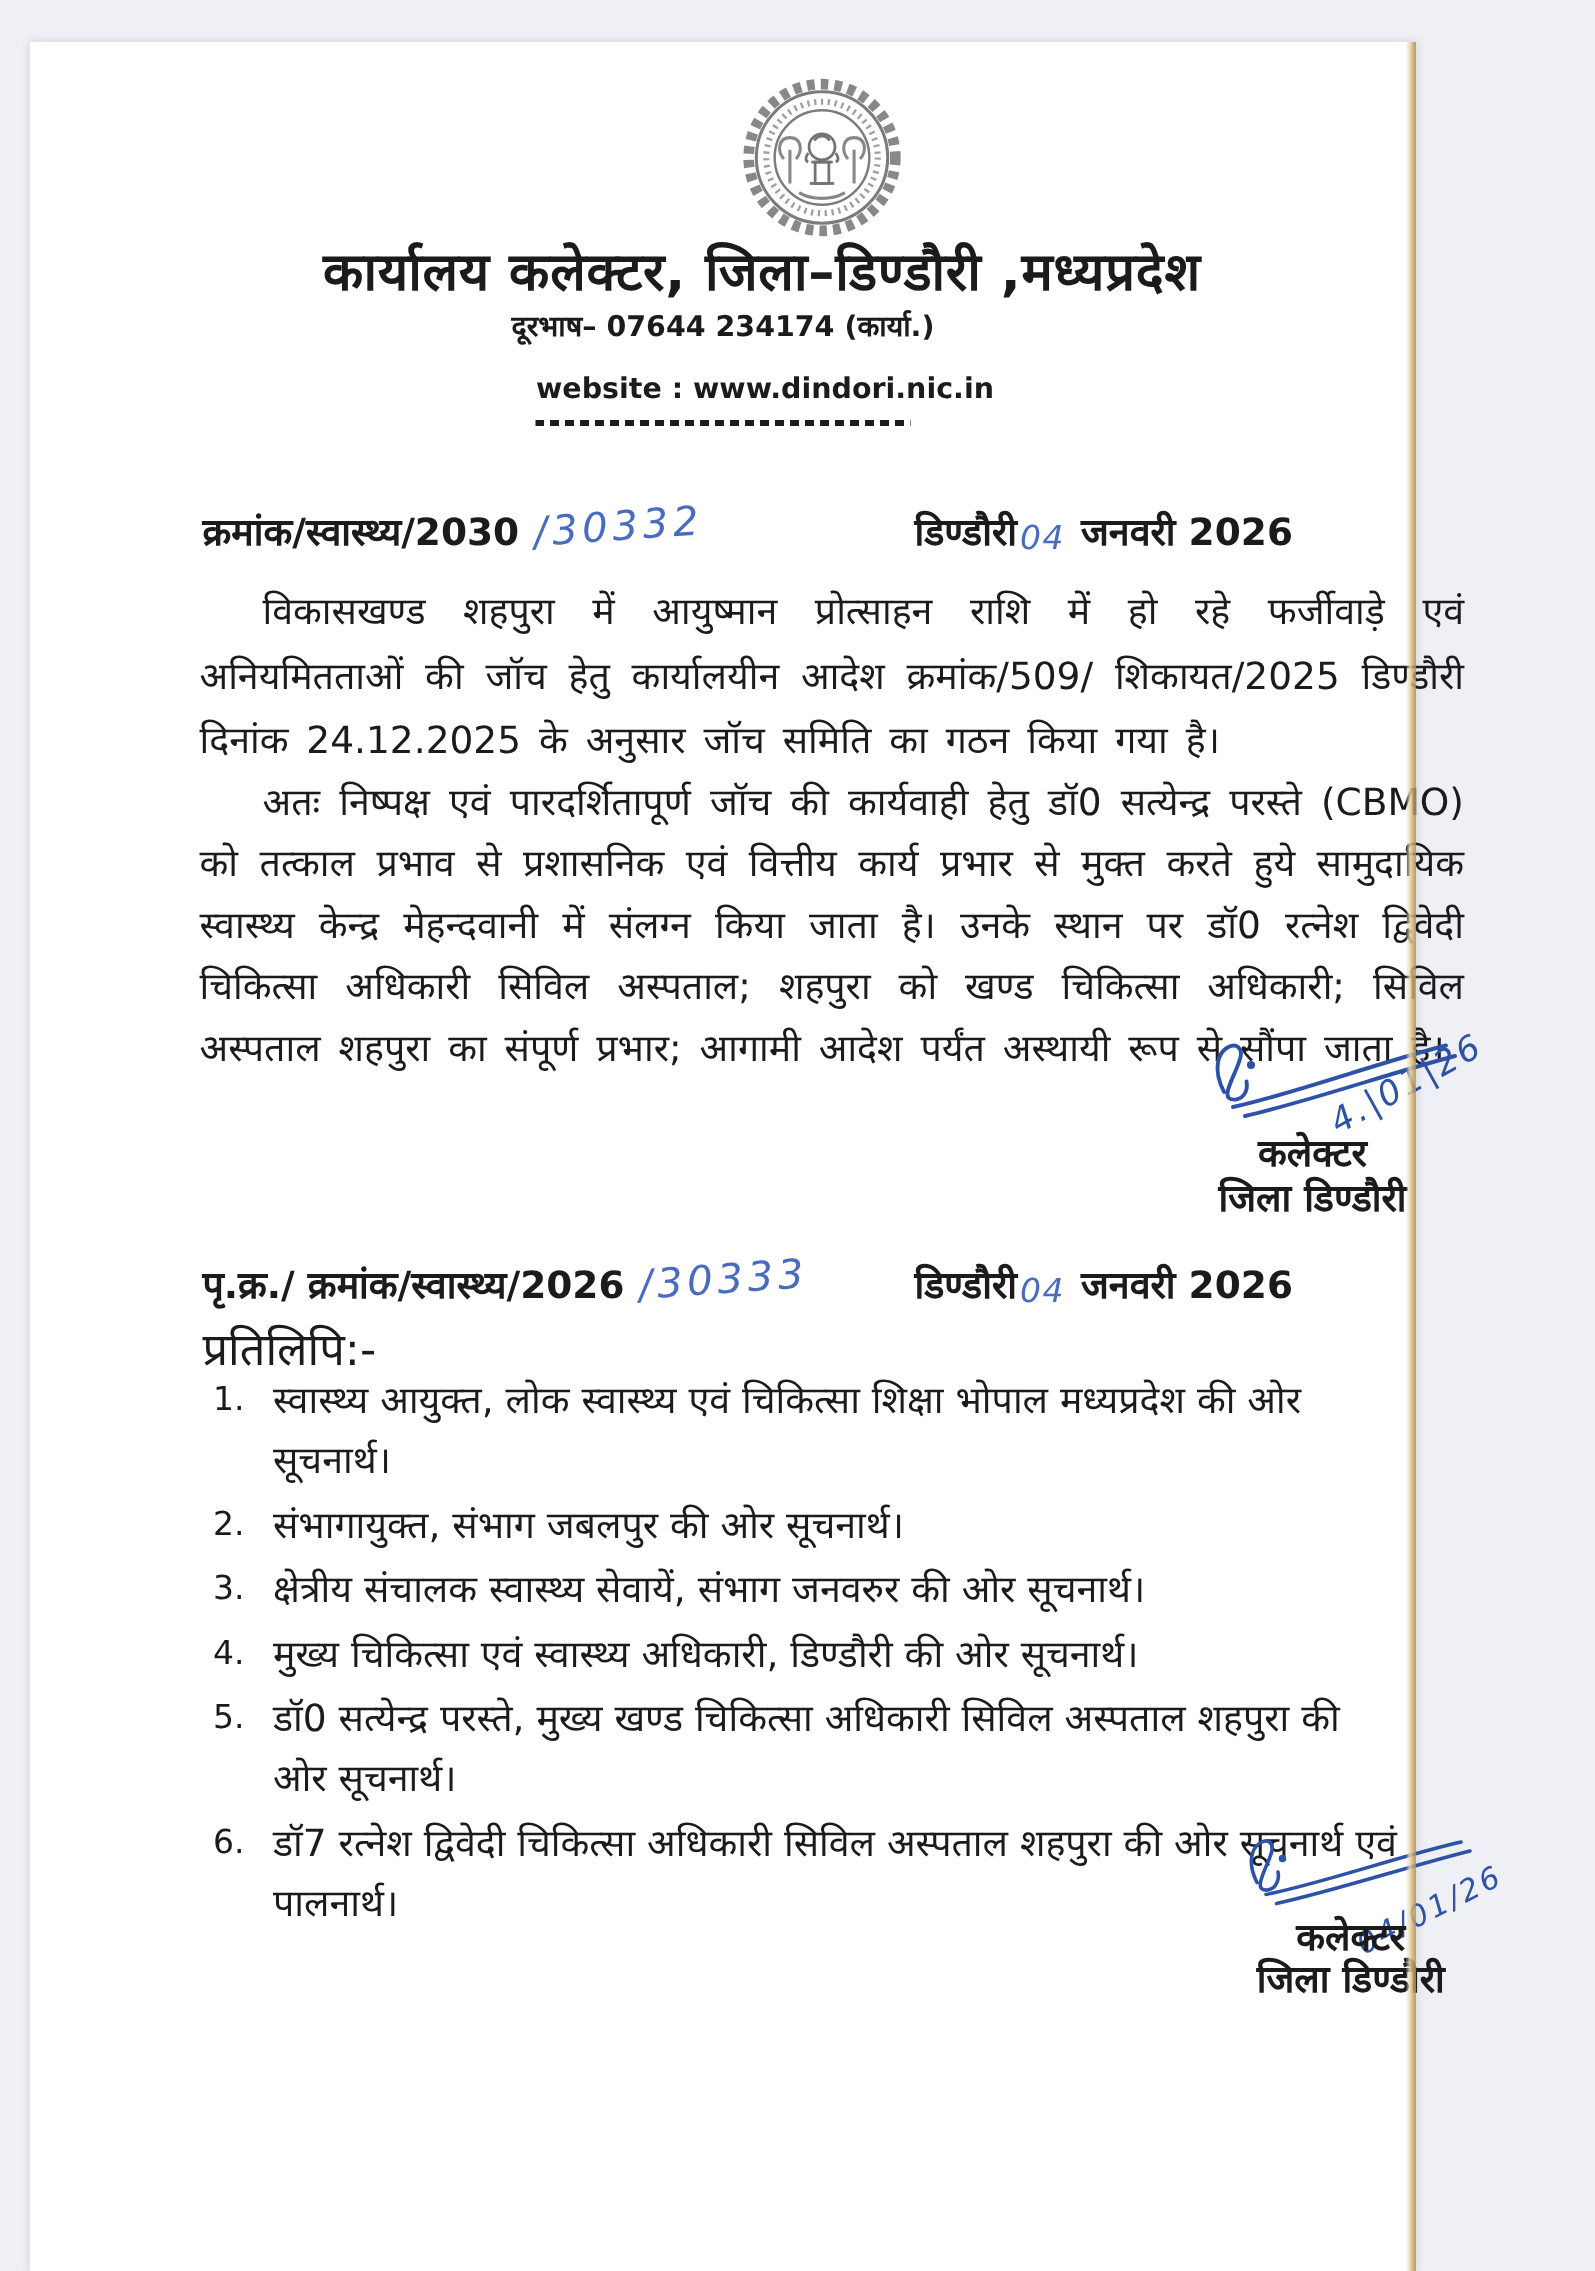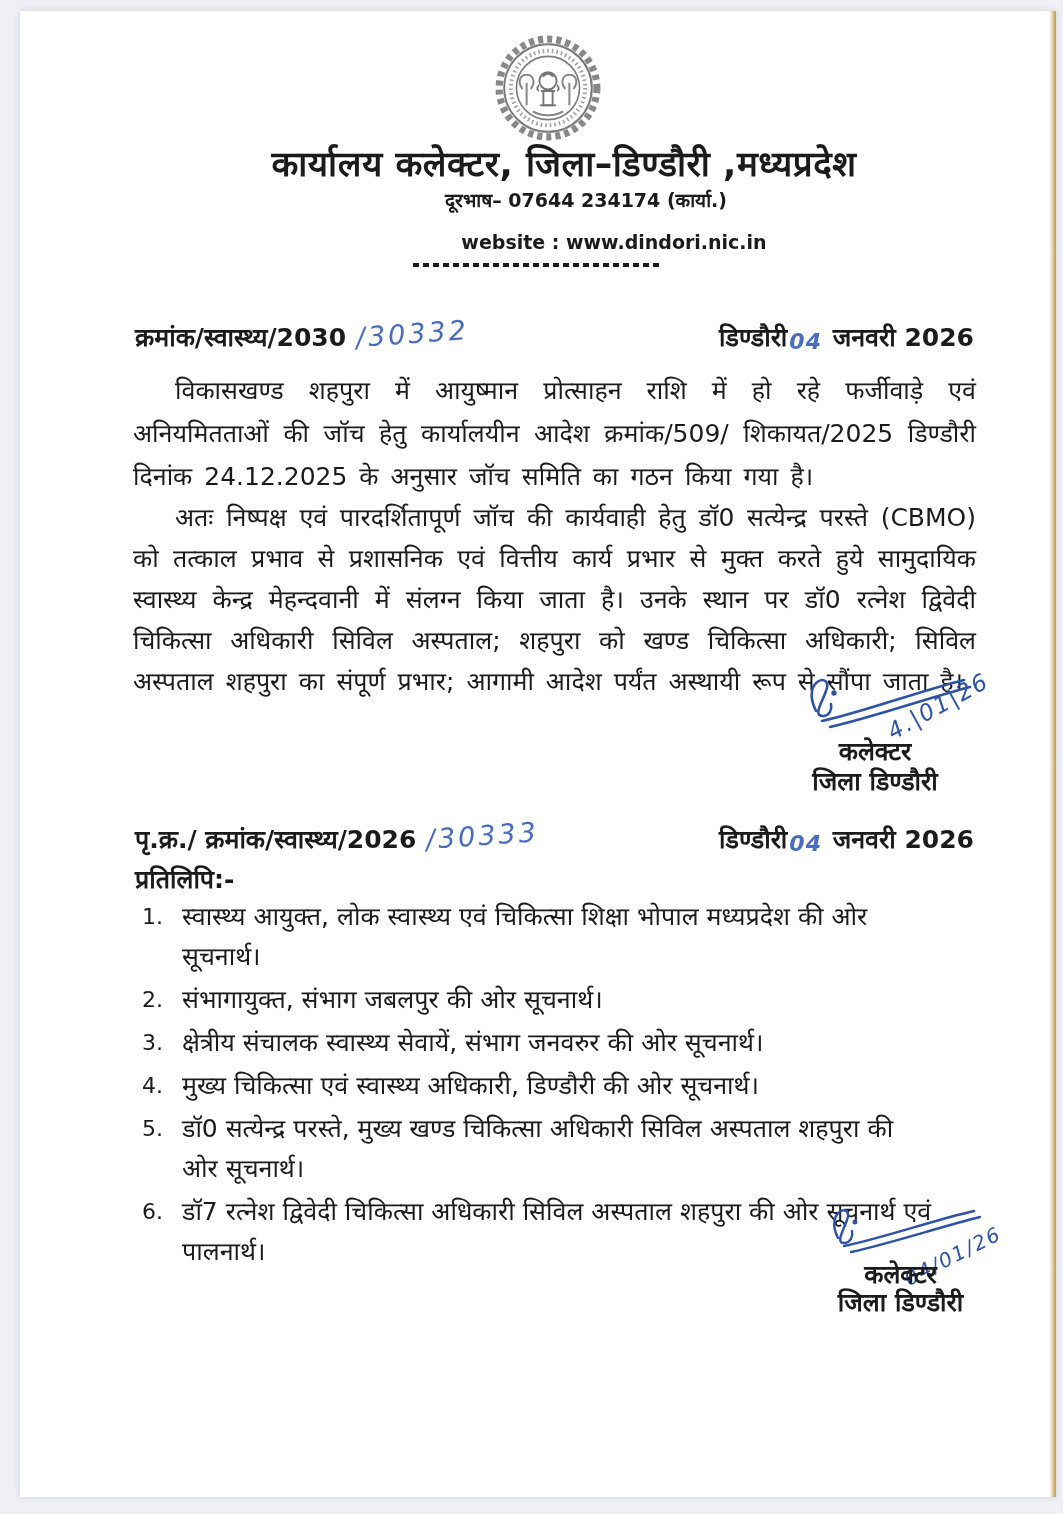--- a/index.html
+++ b/index.html
@@ -2,36 +2,36 @@
 <html><head>
 <meta charset="utf-8">
 <style>
   html,body{
     margin:0;padding:0;width:1063px;height:1514px;
     background:#eef0f5;overflow:hidden;
     font-family:"DejaVu Sans","Liberation Sans",sans-serif;
     -webkit-font-smoothing:antialiased;
   }
   .paper{
-    position:absolute;left:20px;top:11px;width:1036px;height:1486px;
+    position:absolute;left:20px;top:28px;width:924px;height:1486px;
     background:#ffffff;color:#1b1b1b;
     box-shadow:0 0 6px rgba(60,60,90,.18);
   }
   .page-edge{
     position:absolute;right:0;top:0;width:7px;height:100%;
     background:linear-gradient(90deg,rgba(255,255,255,0),#e9d9b4 40%,#c9a45e 75%,#b28a43);
     opacity:.85;
   }
   .emblem{position:absolute;left:472px;top:20px;width:112px;height:114px;opacity:.82;}
   .hdr-title{
     position:absolute;top:128px;left:0;width:100%;text-align:center;
     transform:translateX(26px);
     font-size:35px;font-weight:bold;letter-spacing:.5px;white-space:nowrap;
   }
-  .hdr-line{position:absolute;left:0;width:100%;text-align:center;font-weight:bold;font-size:19px;padding-left:48px;}
+  .hdr-line{position:absolute;left:0;width:100%;text-align:center;font-weight:bold;font-size:19px;}
   .hdr-phone{top:176px;}
   .hdr-email{top:198px;}
   .hdr-web{top:220px;margin-left:28px;}
   .divider{
     position:absolute;top:252px;left:50%;transform:translateX(-50%);
     width:250px;height:4px;
     background:repeating-linear-gradient(90deg,#1d1d1d 0 6px,transparent 6px 10px);
   }
   .order-heading{
     position:absolute;top:264px;left:0;width:100%;text-align:center;
@@ -41,21 +41,21 @@
   .ref1{top:308px;}
   .ref2{top:810px;}
   .ref-left{position:absolute;left:115px;top:0;}
   .ref-right{position:absolute;right:82px;top:0;}
   .hand{
     color:#4a6cc0;font-weight:normal;font-style:italic;
     font-size:27px;letter-spacing:3px;
   }
   .hand-slash{display:inline-block;transform:rotate(-4deg) translateY(-3px);margin-left:10px;}
   .hand-day{
-    color:#4a6cc0;font-style:italic;font-weight:bold;font-size:22px;
+    color:#4a6cc0;font-style:italic;font-weight:normal;font-size:22px;
     display:inline-block;transform:translateY(3px);margin:0 2px;letter-spacing:1px;
   }
   .para{
     position:absolute;left:113px;width:843px;
     font-size:25px;line-height:43px;text-align:justify;text-indent:42px;
     word-spacing:4px;
   }
   .para1{top:358px;}
   .para2{top:486px;line-height:41px;}
   .sig-block{position:absolute;text-align:center;font-size:25px;font-weight:bold;}
@@ -67,21 +67,21 @@
     white-space:nowrap;letter-spacing:2px;
   }
   .sig1 .sig-date{left:122px;top:22px;font-size:23px;transform:rotate(-29deg);}
   .sig2 .sig-date{left:112px;top:40px;font-size:20px;transform:rotate(-27deg);}
   .sig-line1{position:absolute;left:0;width:100%;}
   .sig1 .sig-line1{top:62px;}
   .sig2 .sig-line1{top:52px;}
   .sig-line2{position:absolute;left:0;width:100%;text-align:center;}
   .sig1 .sig-line2{top:92px;}
   .sig2 .sig-line2{top:80px;}
-  .copy-heading{position:absolute;left:115px;top:850px;font-size:25px;font-weight:bold;}
+  .copy-heading{position:absolute;left:115px;top:850px;font-size:30px;font-weight:normal;}
   .copy-list{position:absolute;left:122px;top:886px;width:812px;font-size:25px;}
   .copy-item{display:grid;grid-template-columns:40px 1fr;margin-bottom:3px;line-height:40px;}
   .copy-num{font-size:22px;}
   .copy-text{padding-right:20px;}
 </style>
 </head>
 <body>
 
 <div class="paper">
 

